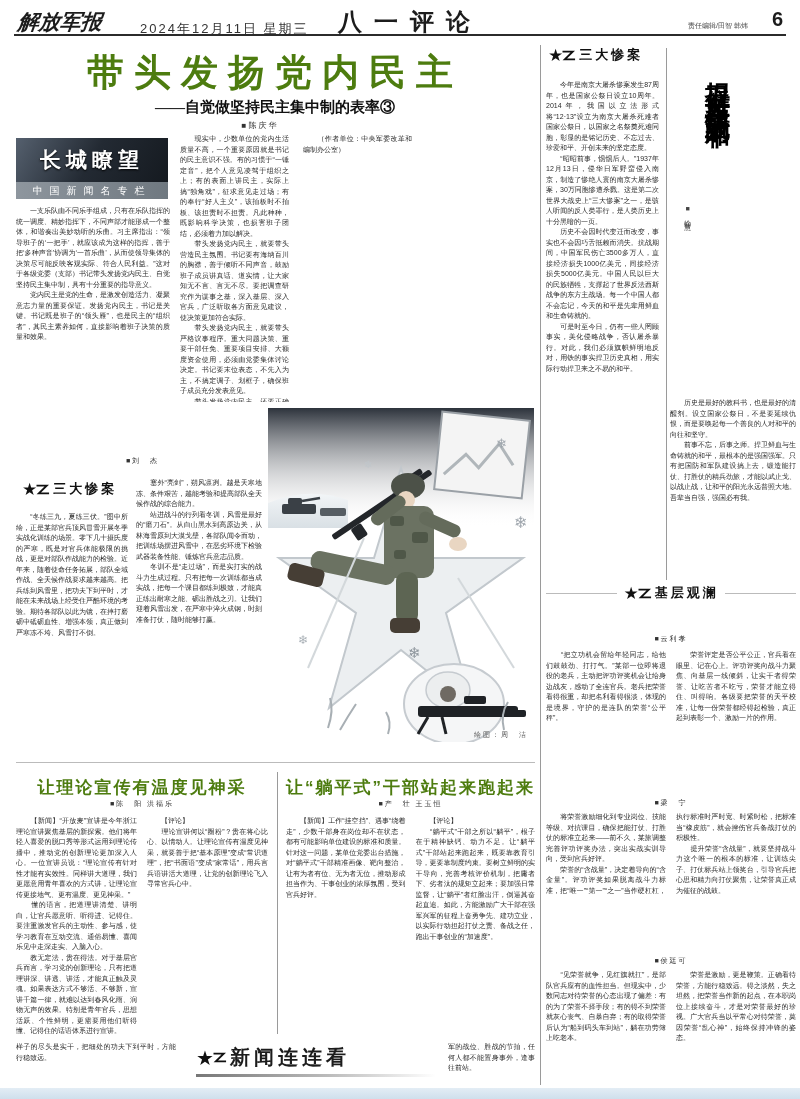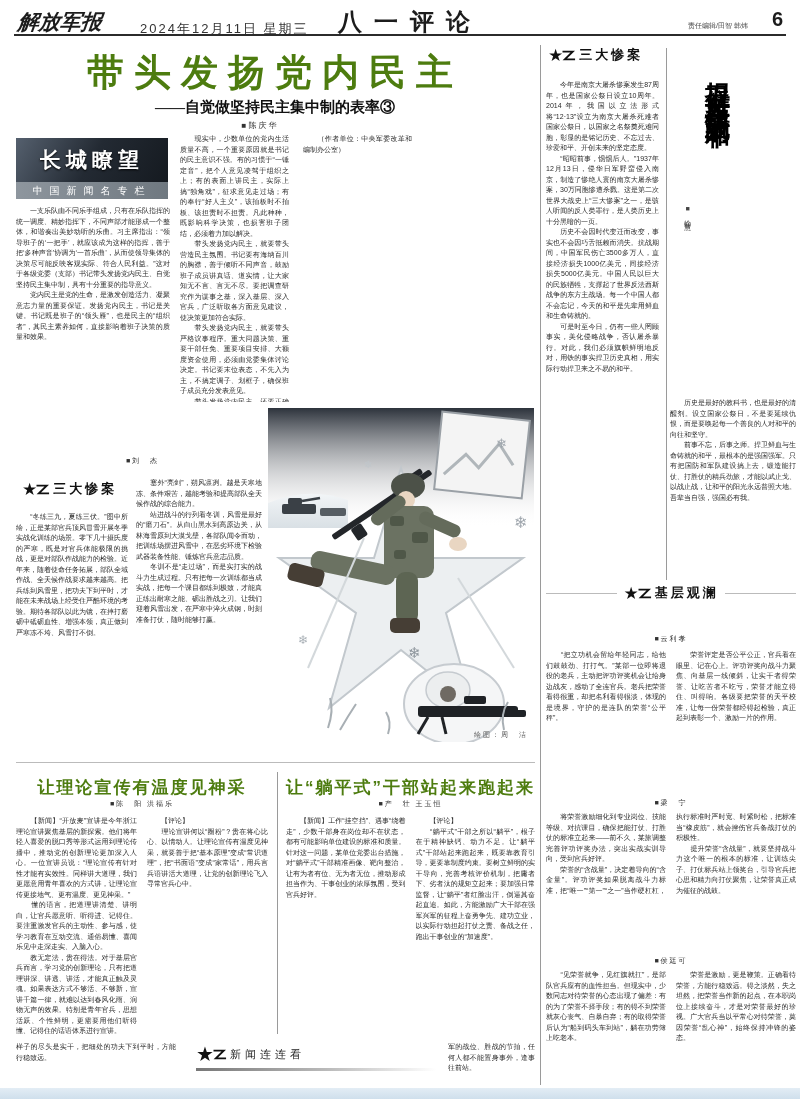--- a/index.html
+++ b/index.html
@@ -184,21 +184,21 @@
     </div>
   </div>
 
   <div class="abs body-text" style="left:16px;top:1042px;width:160px;height:40px;">样子的尽头是实干，把细处的功夫下到平时，方能行稳致远。</div>
   <div class="abs" style="left:196px;top:1044px;width:240px;">
     <div class="star-logo">
       <span class="star" style="font-size:20px;">★</span>
       <svg class="zslash" viewBox="0 0 20 14">
         <path d="M3 2 L16 2 L6 12 L19 12" stroke="#111" stroke-width="2.4" fill="none"></path>
       </svg>
-      <span style="font-weight:400;font-size:11px;letter-spacing:4px;">新闻连连看</span>
+      <span style="font-weight:700;font-size:20px;letter-spacing:4px;">新闻连连看</span>
     </div>
     <div class="news-banner-rule" style="margin-top:3px;"></div>
   </div>
   <div class="abs body-text" style="left:448px;top:1042px;width:87px;height:40px;">军的战位、胜战的节拍，任何人都不能置身事外，逢事往前站。</div>
 
   <div class="abs star-logo" style="left:548px;top:46px;">
     <span class="star">★</span>
     <svg class="zslash" viewBox="0 0 20 14">
       <path d="M3 2 L16 2 L6 12 L19 12" stroke="#111" stroke-width="2.4" fill="none"></path>
     </svg>

